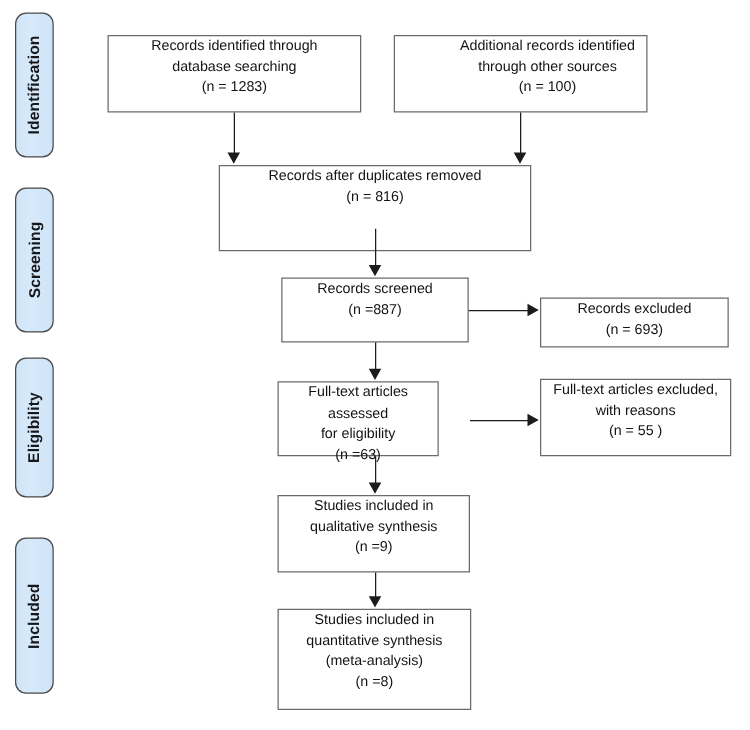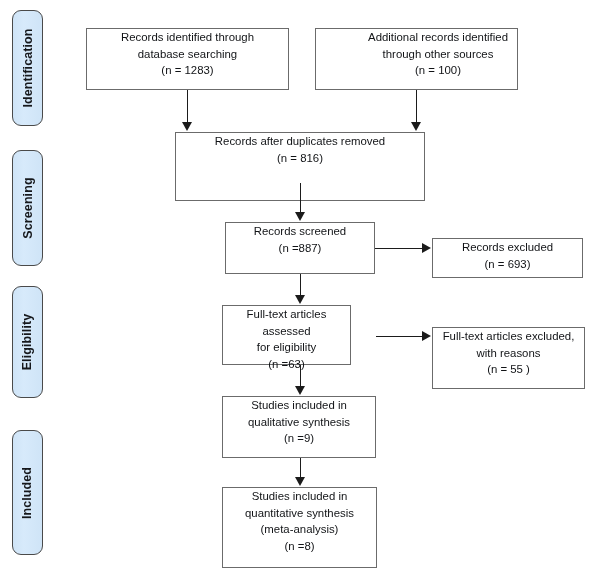--- a/index.html
+++ b/index.html
@@ -148,21 +148,21 @@
 
   <div class="vline" style="left:300px; top:274px; height:22px;"></div>
   <div class="arrow-down" style="left:295px; top:295px;"></div>
 
   <div class="box" style="left:222px; top:305px; width:129px; height:60px;">
     <span class="box-text">Full-text articles assessed
 for eligibility
 (n =63)</span>
   </div>
 
-  <div class="box" style="left:432px; top:303px; width:153px; height:62px;margin-top:24px;">
+  <div class="box" style="left:432px; top:303px; width:153px; height:62px;">
     <span class="box-text">Full-text articles excluded,
 with reasons
 (n = 55 )</span>
   </div>
 
   <div class="hline" style="left:376px; top:336px; width:47px;"></div>
   <div class="arrow-right" style="left:422px; top:331px;"></div>
 
   <div class="vline" style="left:300px; top:365px; height:22px;"></div>
   <div class="arrow-down" style="left:295px; top:386px;"></div>

